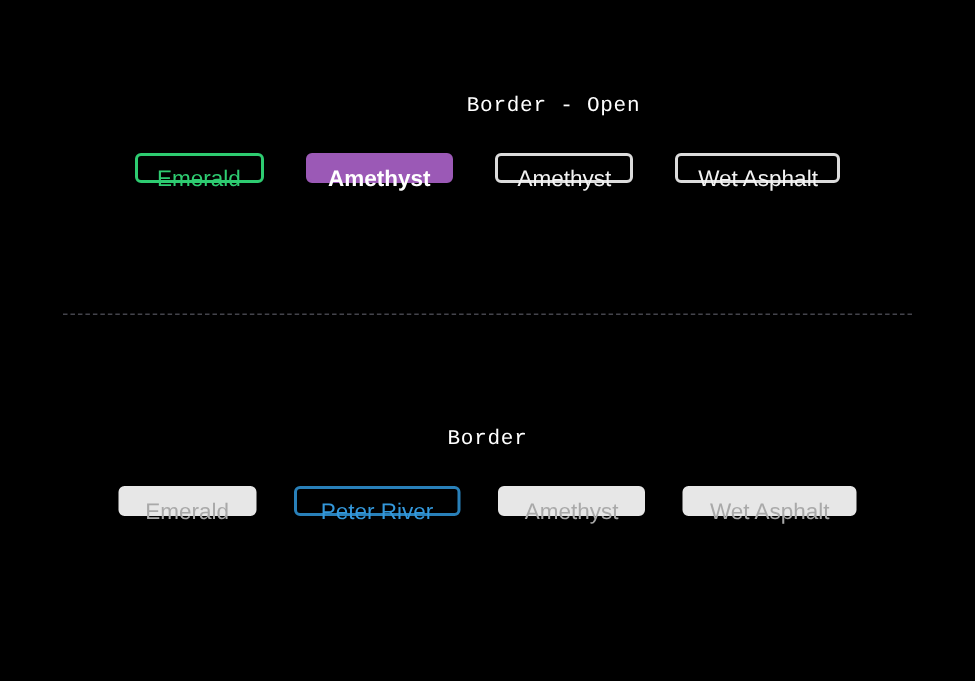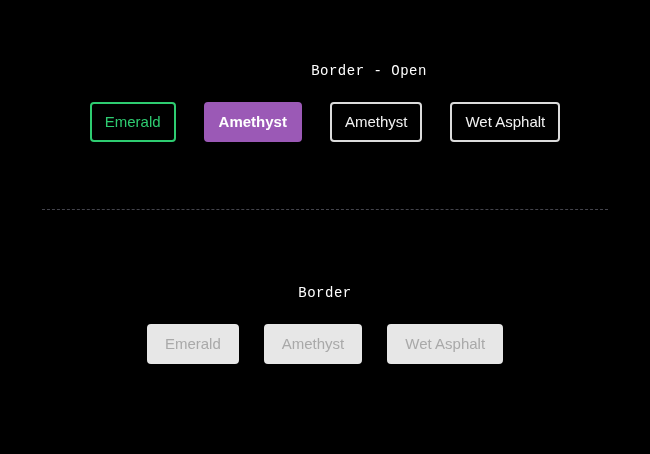--- a/index.html
+++ b/index.html
@@ -34,21 +34,21 @@
     width: 650px;
     display: flex;
     justify-content: center;
     align-items: center;
   }
   #row-open { top: 102px; gap: 28px; }
   #row-border { top: 324px; gap: 25px; }
 
   .btn {
     box-sizing: border-box;
-    height: 40px;
+    height: 20px;
     padding: 0 13px;
     border-radius: 4px;
     font-family: "Liberation Sans", sans-serif;
     font-size: 15px;
     line-height: 32px;
     background: transparent;
     border: 2px solid transparent;
     cursor: pointer;
     white-space: nowrap;
     display: inline-block;
@@ -98,15 +98,16 @@
   <button class="btn btn-outline-light">Amethyst</button>
   <button class="btn btn-outline-light">Wet Asphalt</button>
 </div>
 
 <div class="divider"></div>
 
 <div id="title-border" class="section-title">Border</div>
 
 <div id="row-border" class="btn-row">
   <button class="btn btn-fill-gray">Emerald</button>
+  <button class="btn btn-outline-blue">Peter River</button>
   <button class="btn btn-fill-gray">Amethyst</button>
   <button class="btn btn-fill-gray">Wet Asphalt</button>
 </div>
 
 </body></html>

